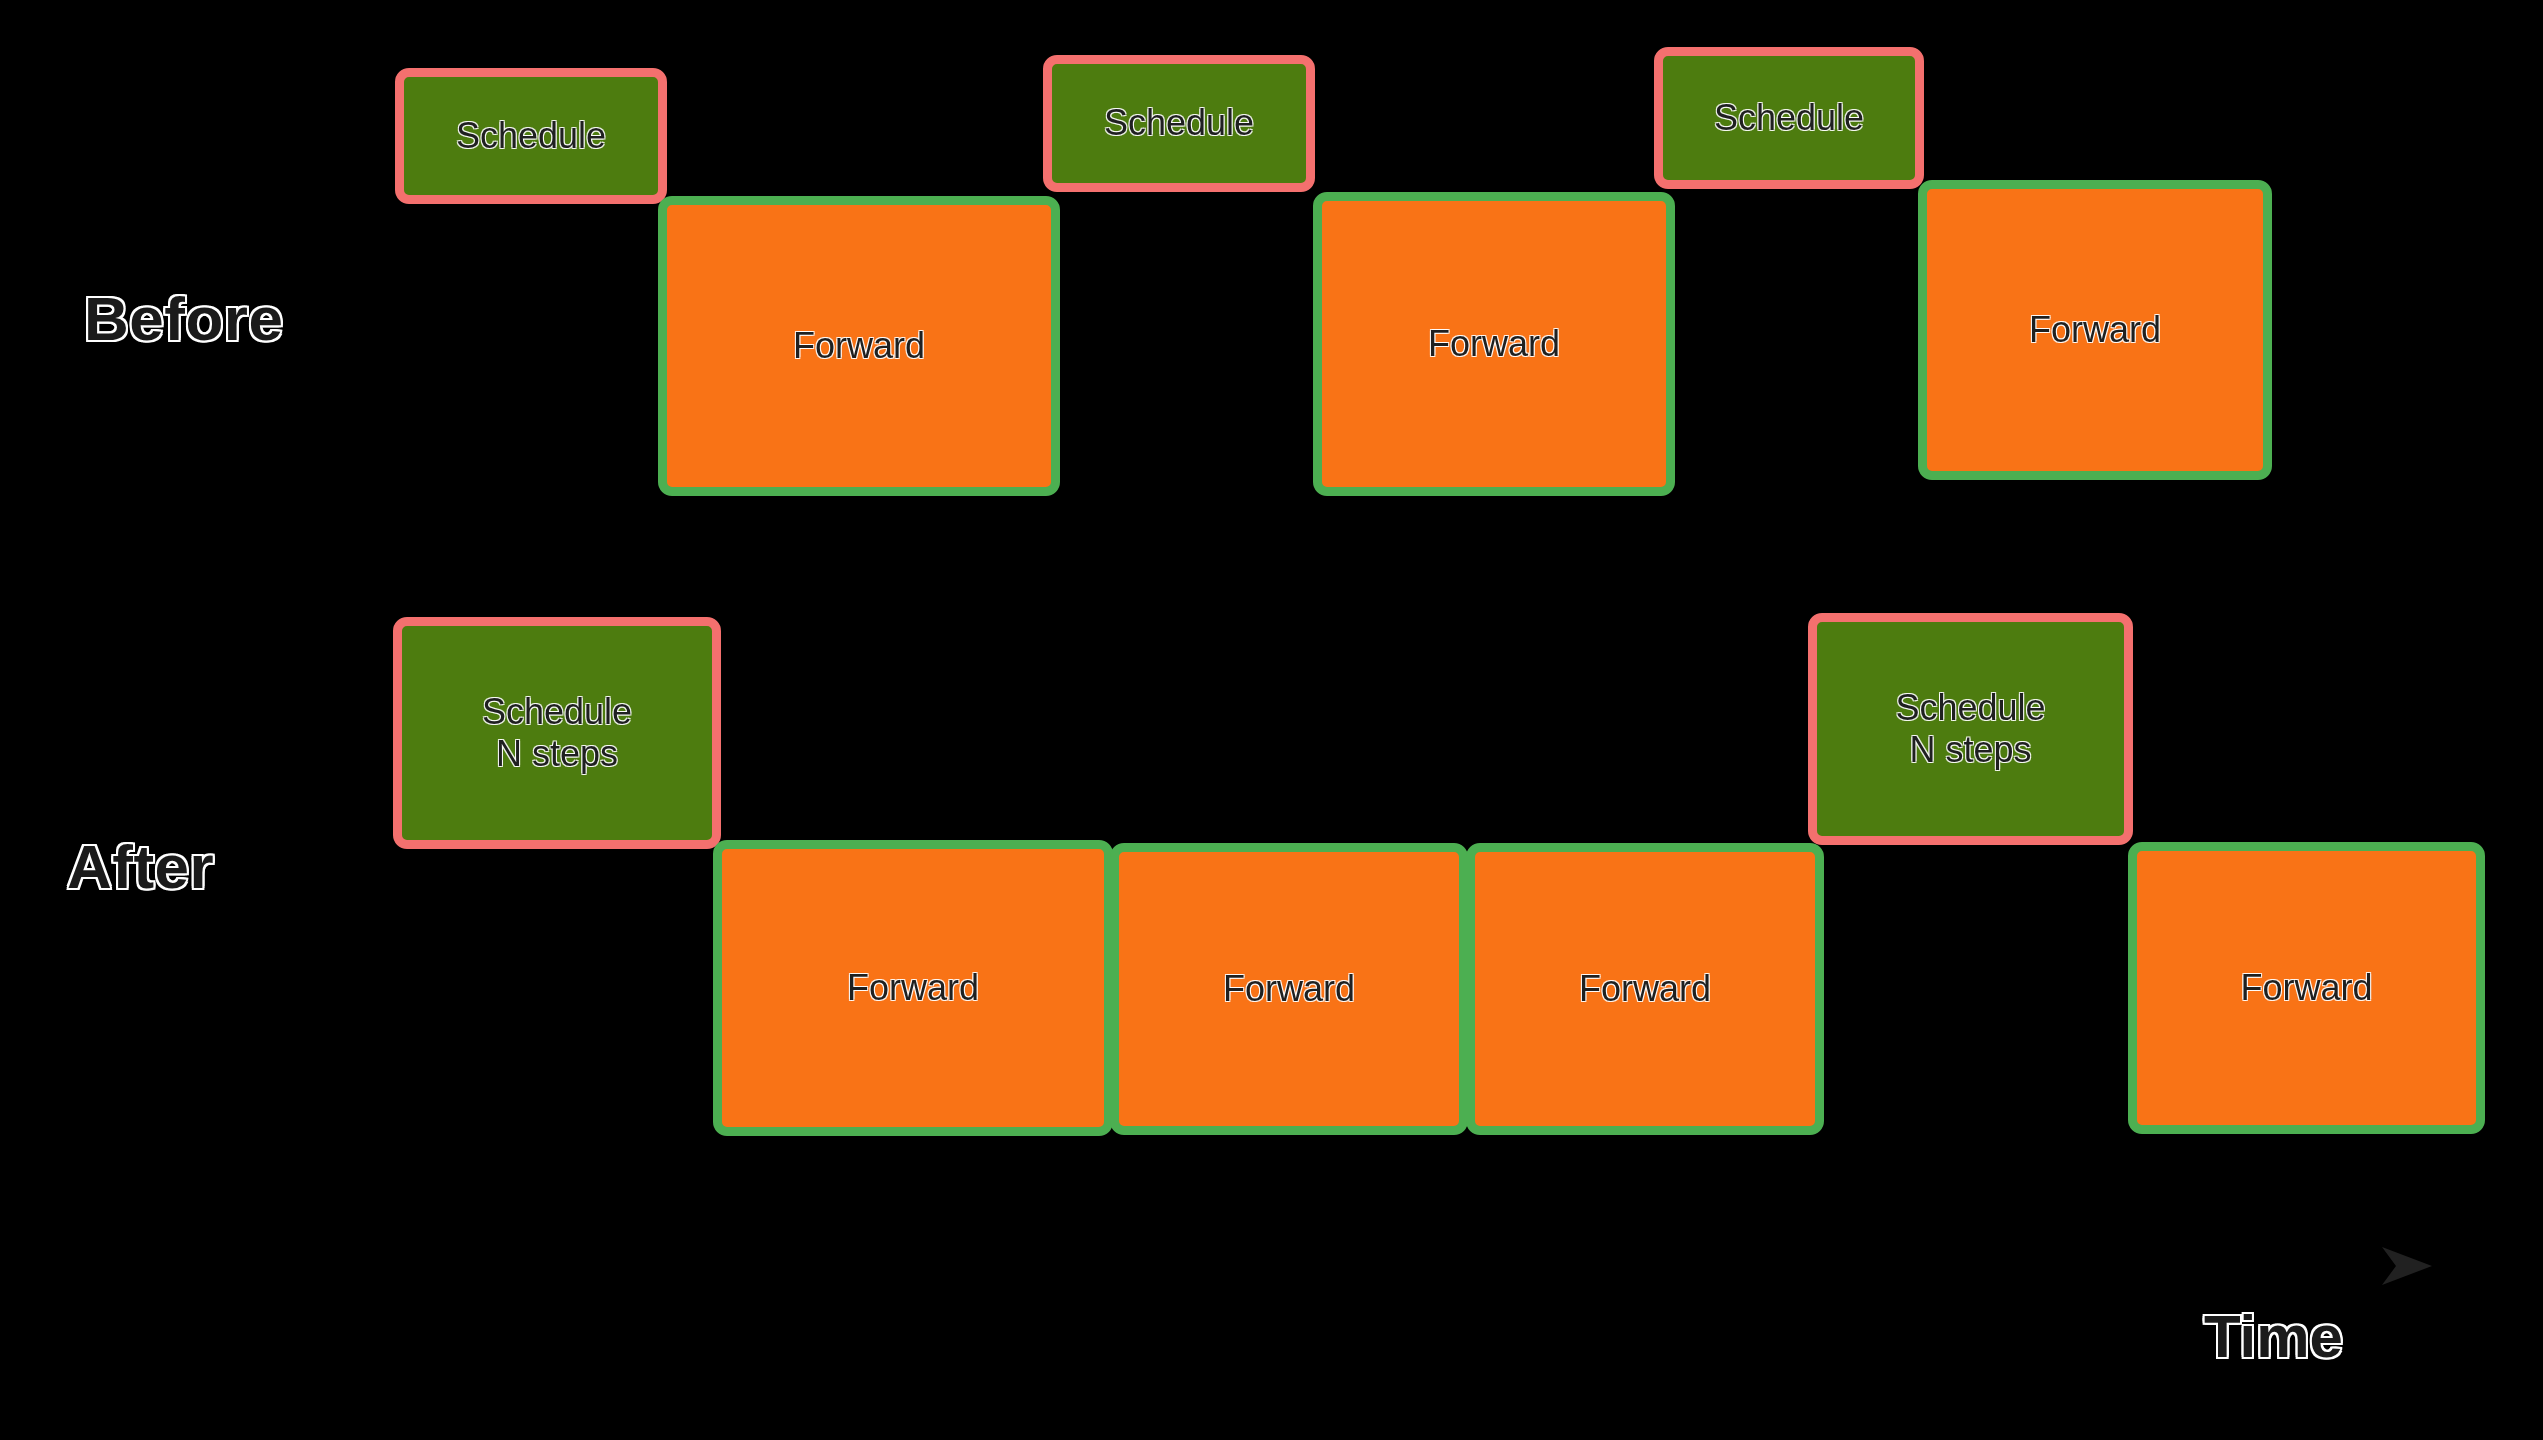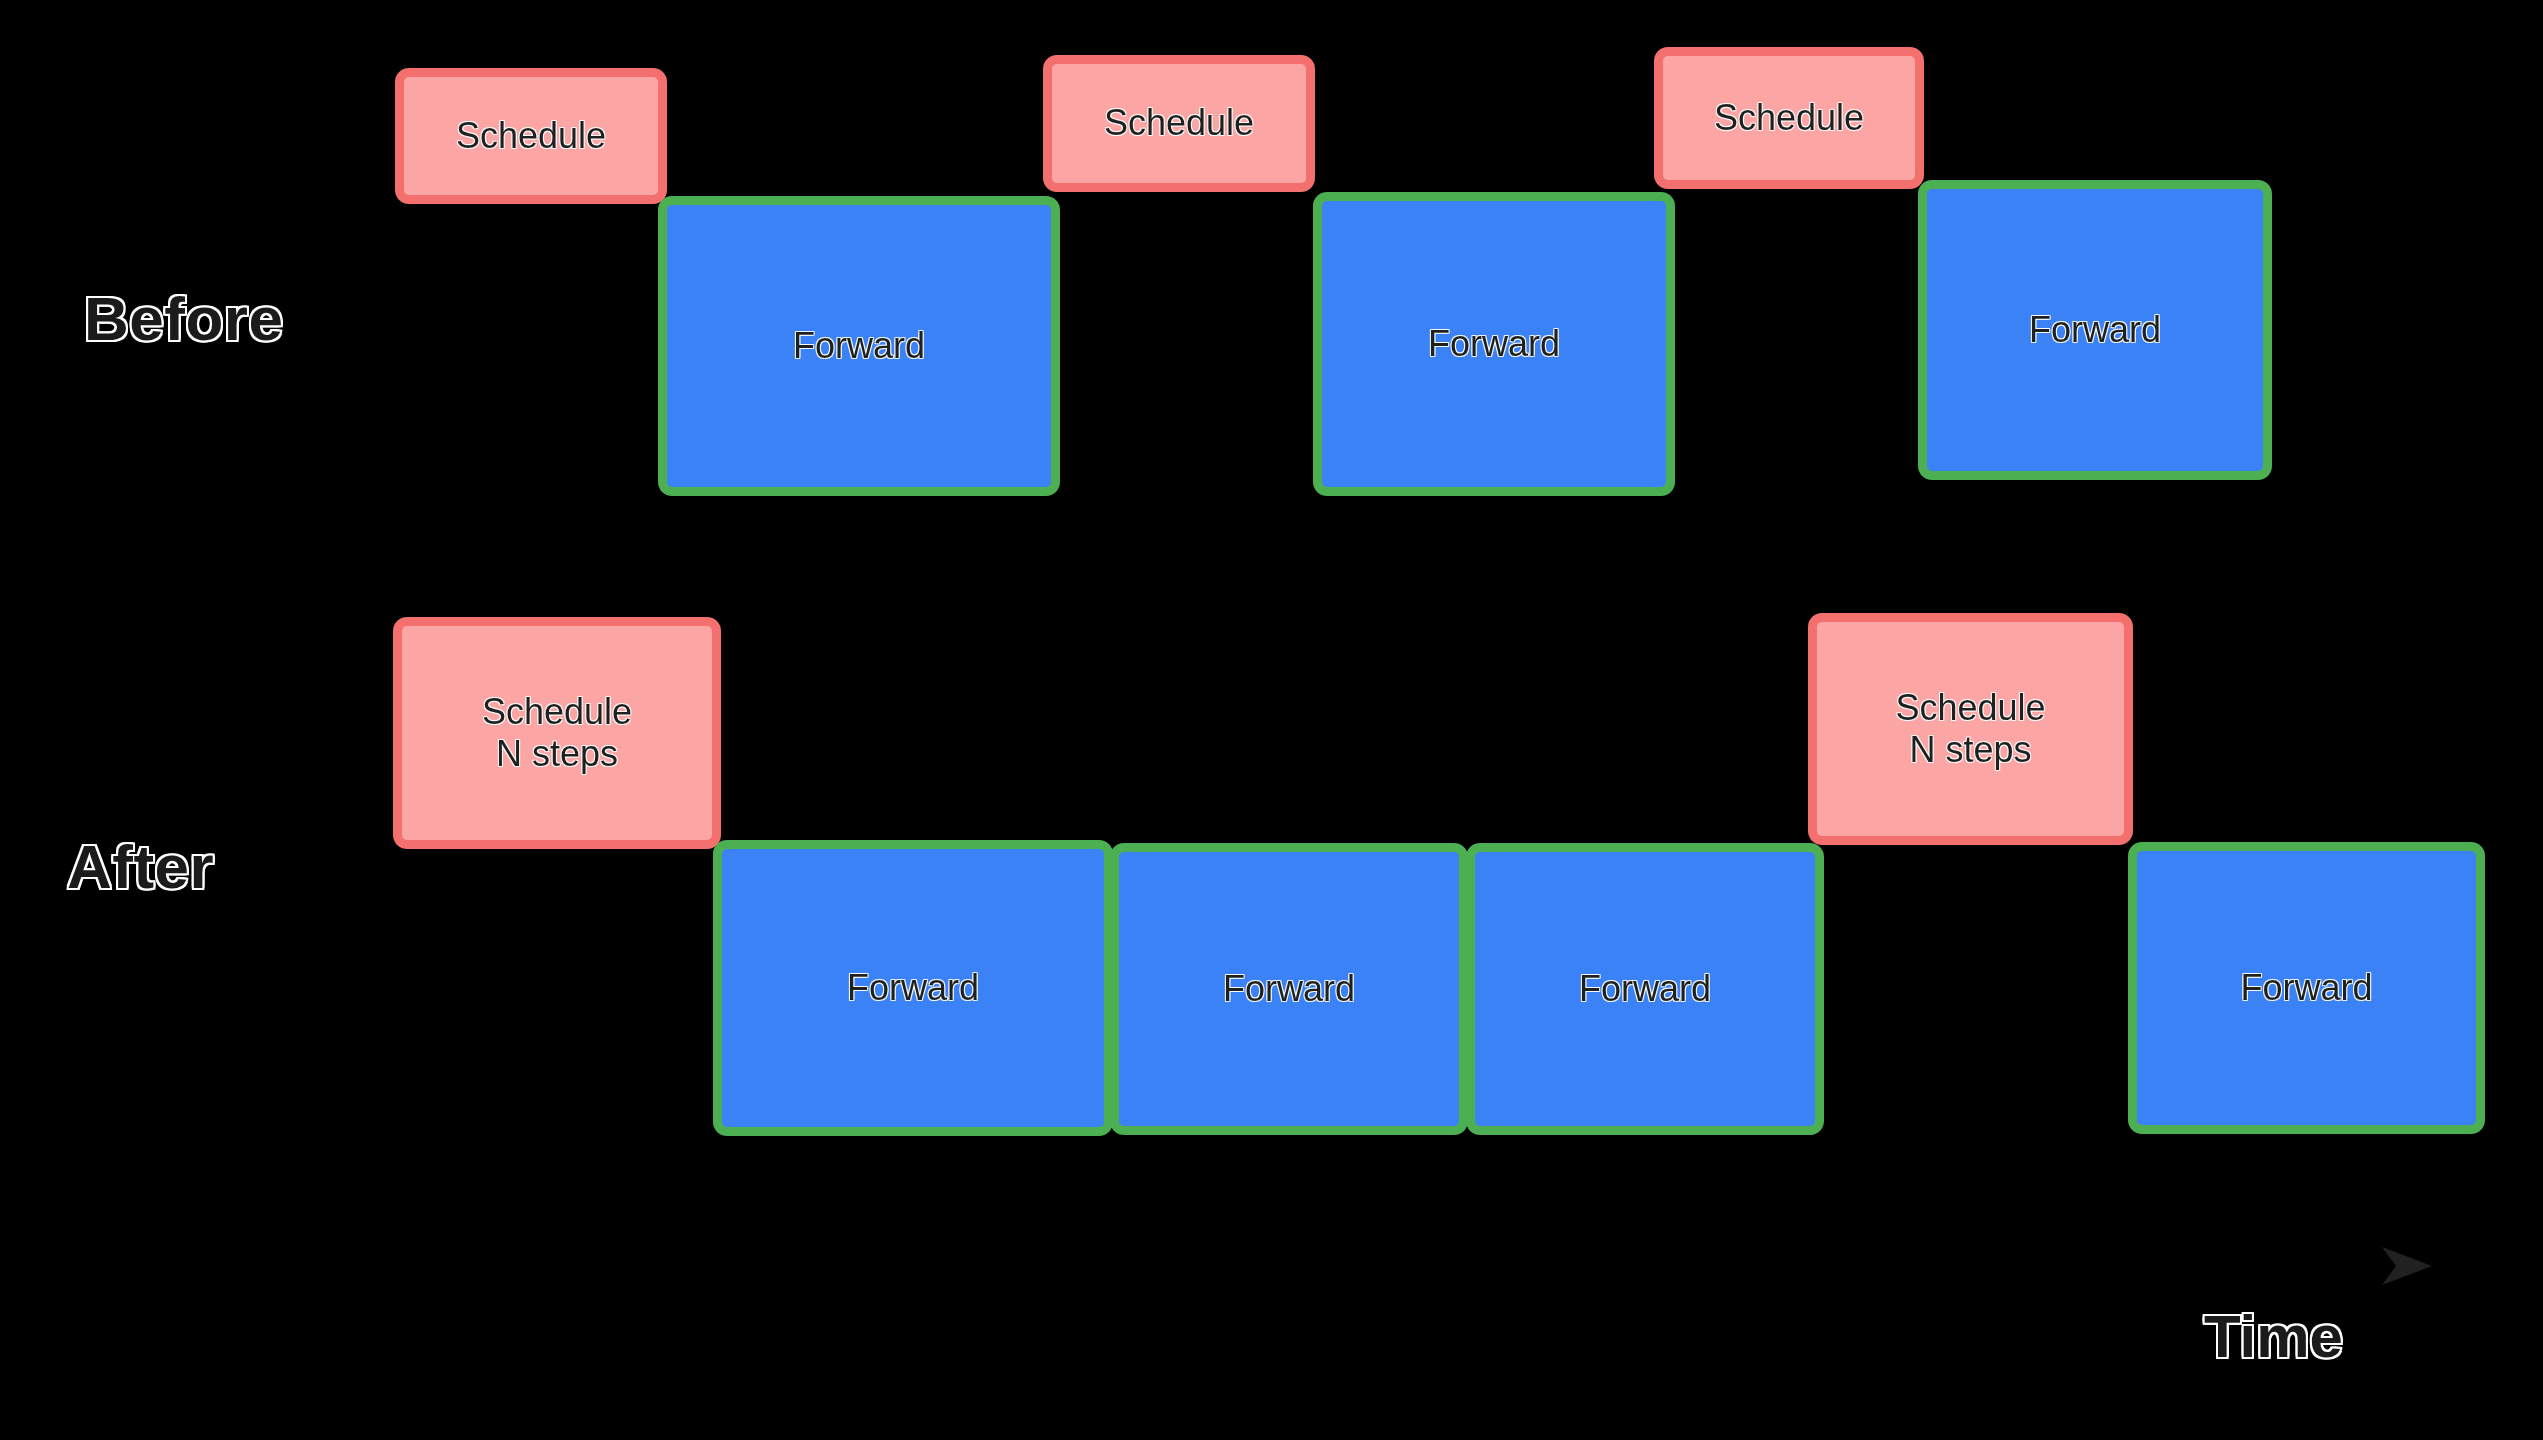--- a/index.html
+++ b/index.html
@@ -58,26 +58,26 @@
     font-weight: 400;
     white-space: pre-line;
     text-shadow:
       -1px -1px 0 rgba(255,255,255,0.85),
        1px -1px 0 rgba(255,255,255,0.85),
       -1px  1px 0 rgba(255,255,255,0.85),
        1px  1px 0 rgba(255,255,255,0.85);
   }
 
   .block.schedule {
-    background: #fca5a5;
+    background: #4d7c0f;
     border-color: #F4706E;
     border-width: 9px;
   }
   .block.forward {
-    background: #3b82f6;
+    background: #f97316;
     border-color: #4CAF51;
     border-width: 9px;
   }
 
   
   #time-axis {
     position: absolute;
   }
   #time-label {
     position: absolute;

